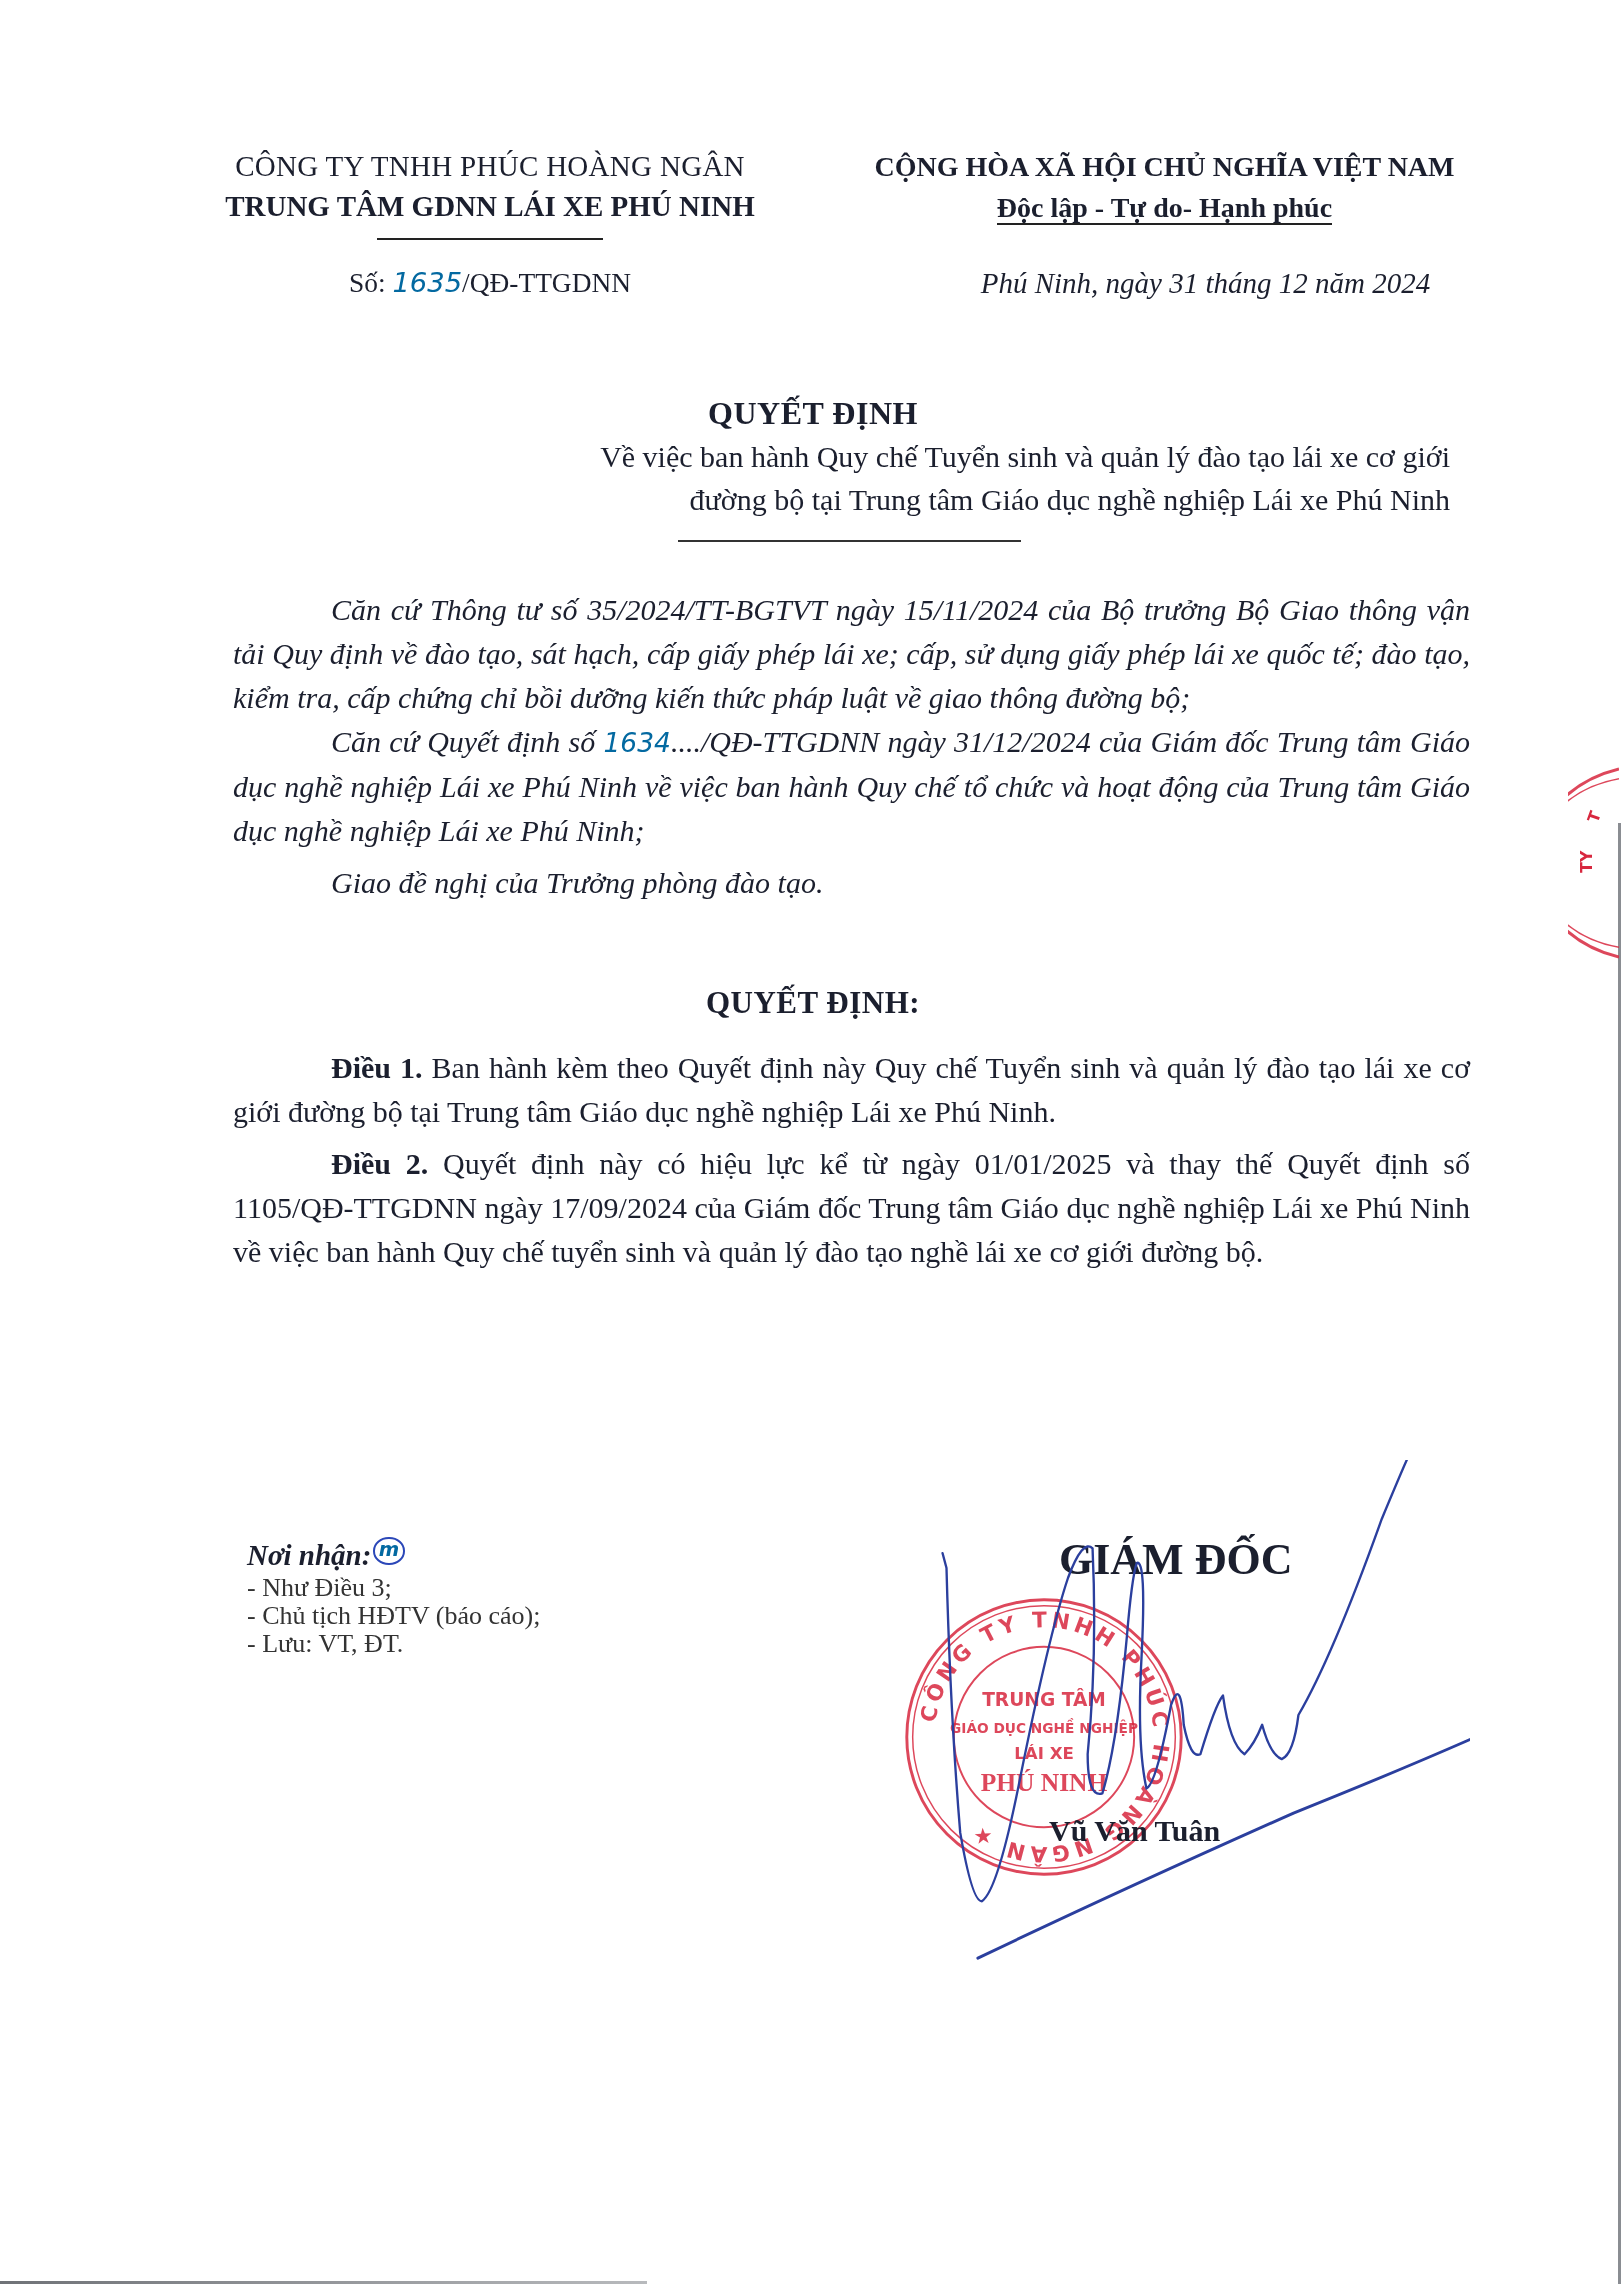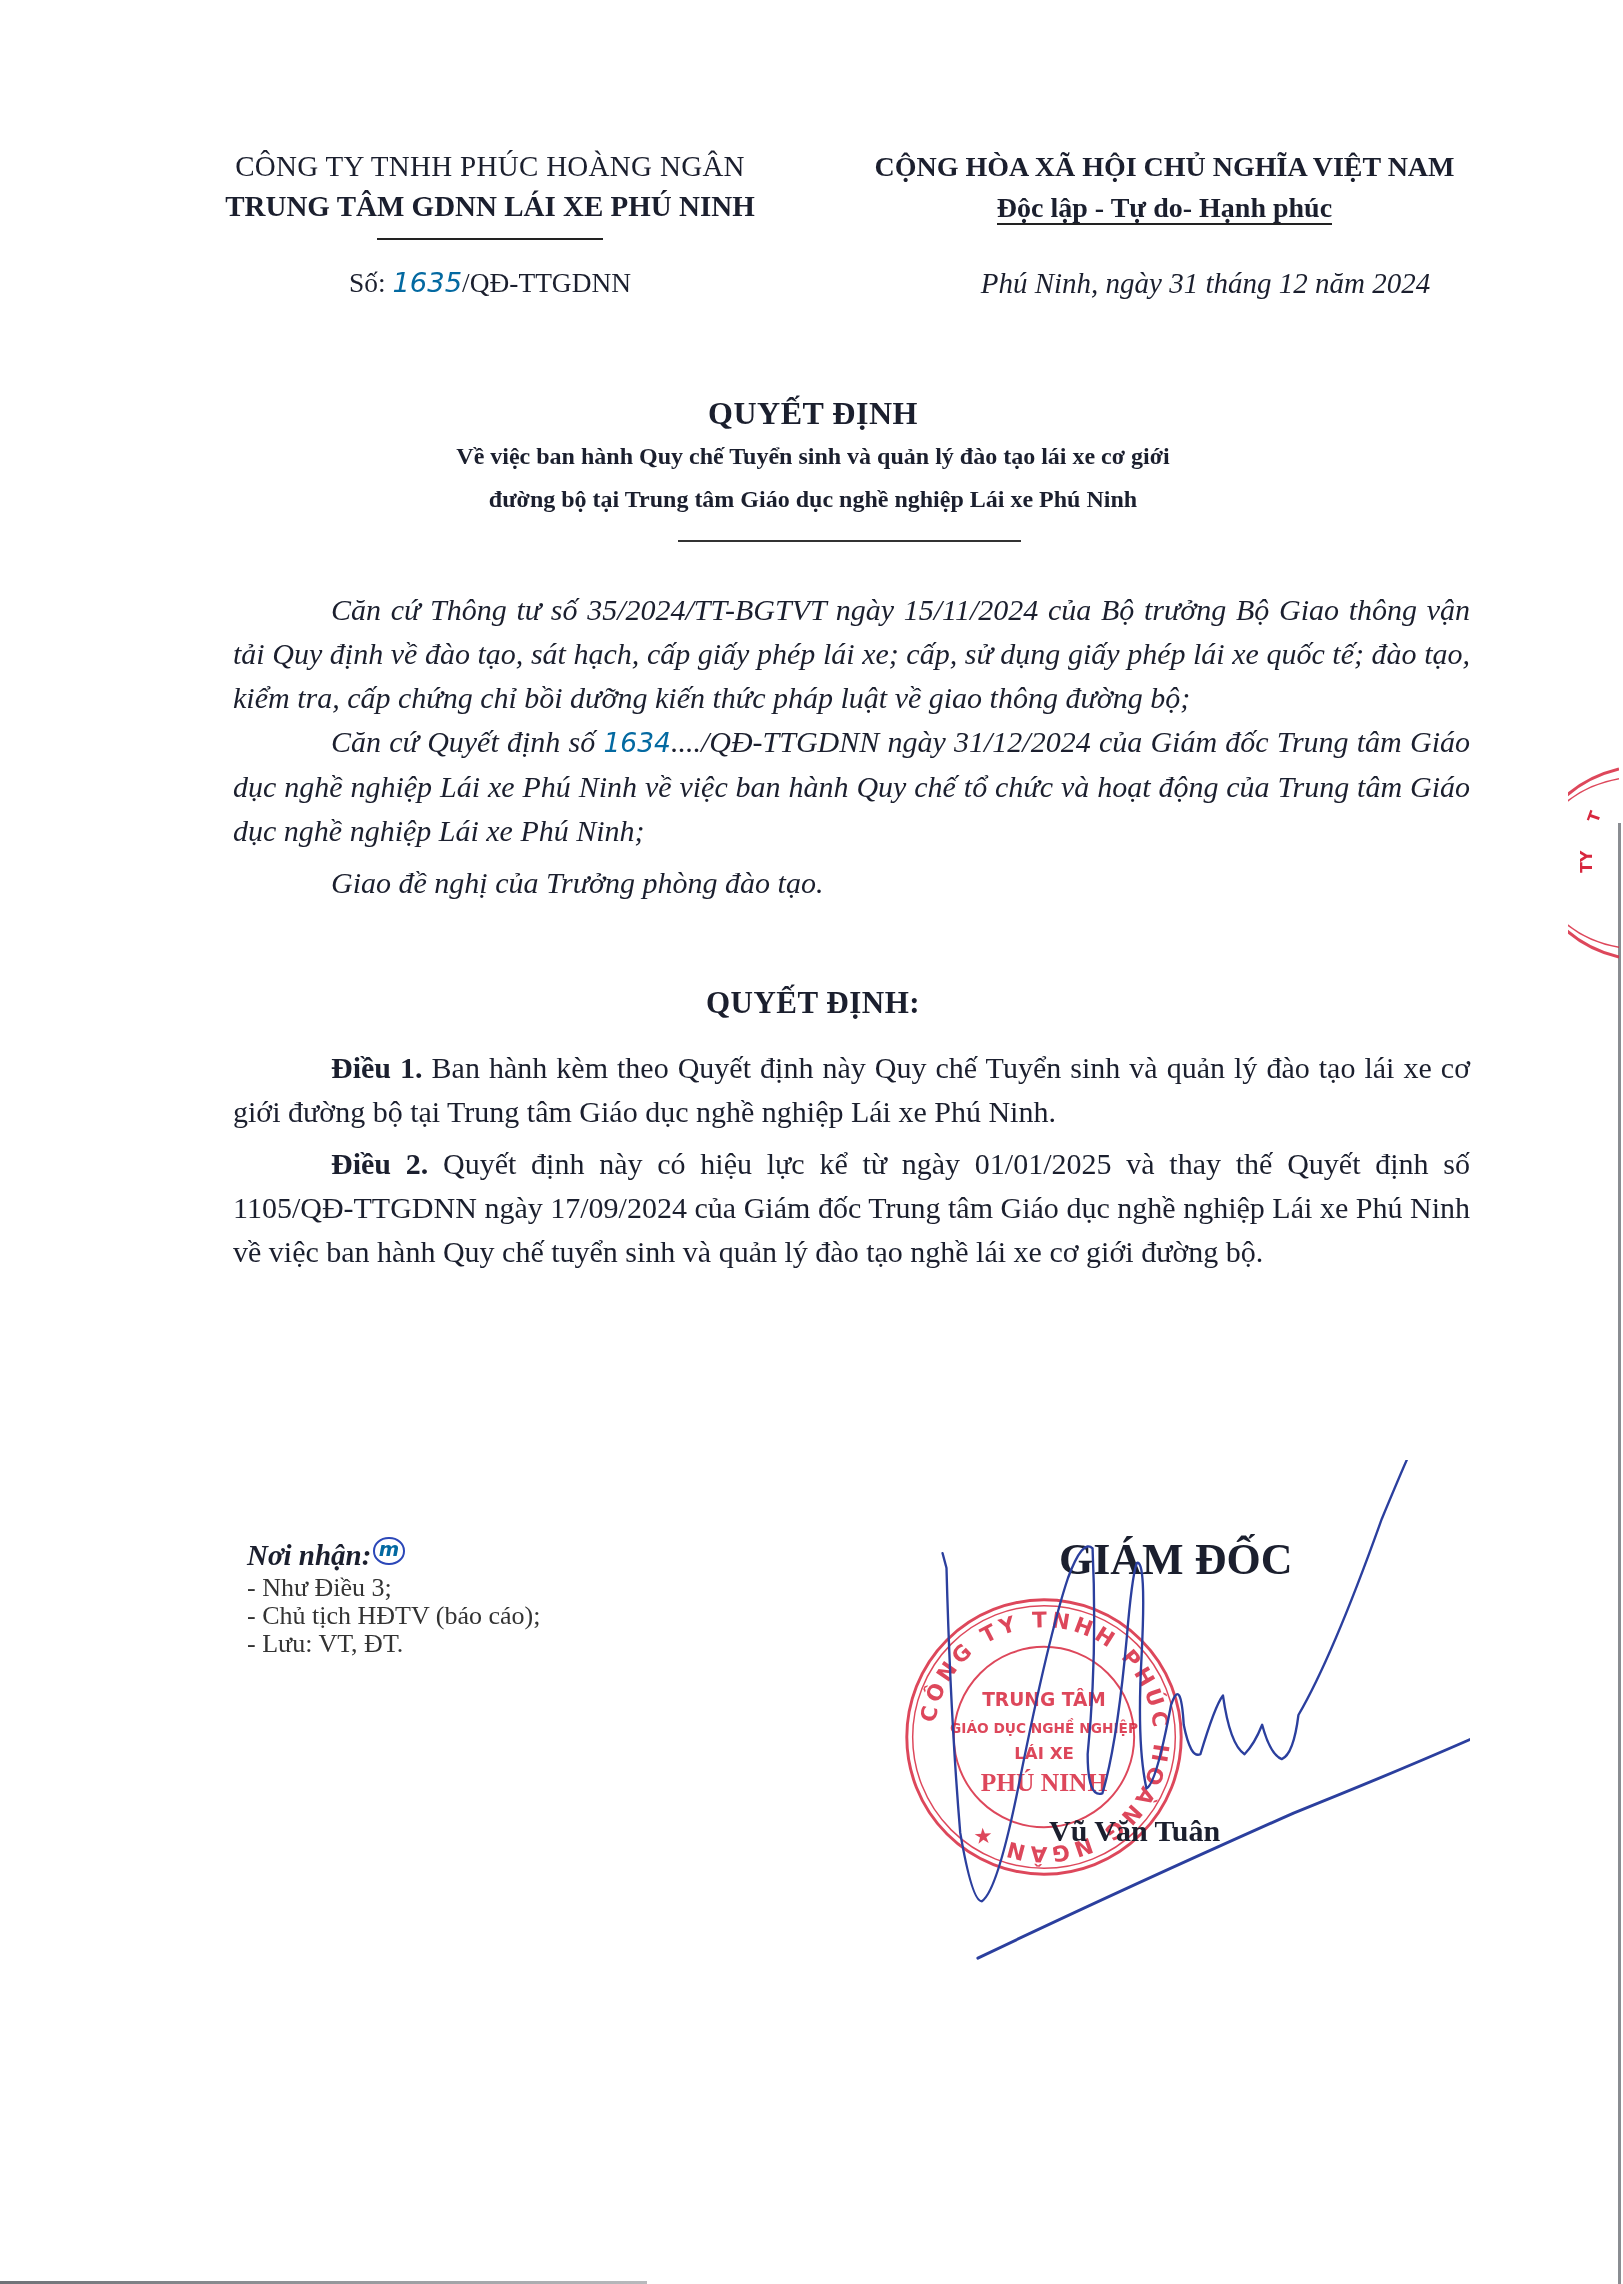--- a/index.html
+++ b/index.html
@@ -24,21 +24,21 @@
 
     .hdr-right { left: 802px; top: 147px; width: 725px; }
     .nation { font-size: 28px; font-weight: bold; line-height: 39px; }
     .motto { font-size: 28px; font-weight: bold; line-height: 43px; }
     .motto span { border-bottom: 2px solid #222; }
     .place-date { left: 843px; top: 267px; width: 725px; font-size: 29px; font-style: italic; }
 
     
     .title-block { left: 176px; top: 392px; width: 1274px; }
     .title-main { font-size: 32px; font-weight: bold; line-height: 43px; letter-spacing: 0.5px; }
-    .title-sub { font-size: 24px; font-weight: bold; line-height: 43px; }
+    .title-sub { font-size: 30px; font-weight: normal; line-height: 43px; text-align: right; }
     .title-rule { position: absolute; left: 678px; top: 540px; width: 343px; height: 2px; background: #333; }
 
     
     .body { position: absolute; left: 233px; width: 1237px; font-size: 30px; line-height: 44px; text-align: justify; }
     .body p { margin: 0; text-indent: 98px; }
     .italic { font-style: italic; }
     .b { font-weight: bold; }
     .decide-head { left: 176px; top: 985px; width: 1274px; font-size: 31px; font-weight: bold; letter-spacing: 0.5px; }
 
     

